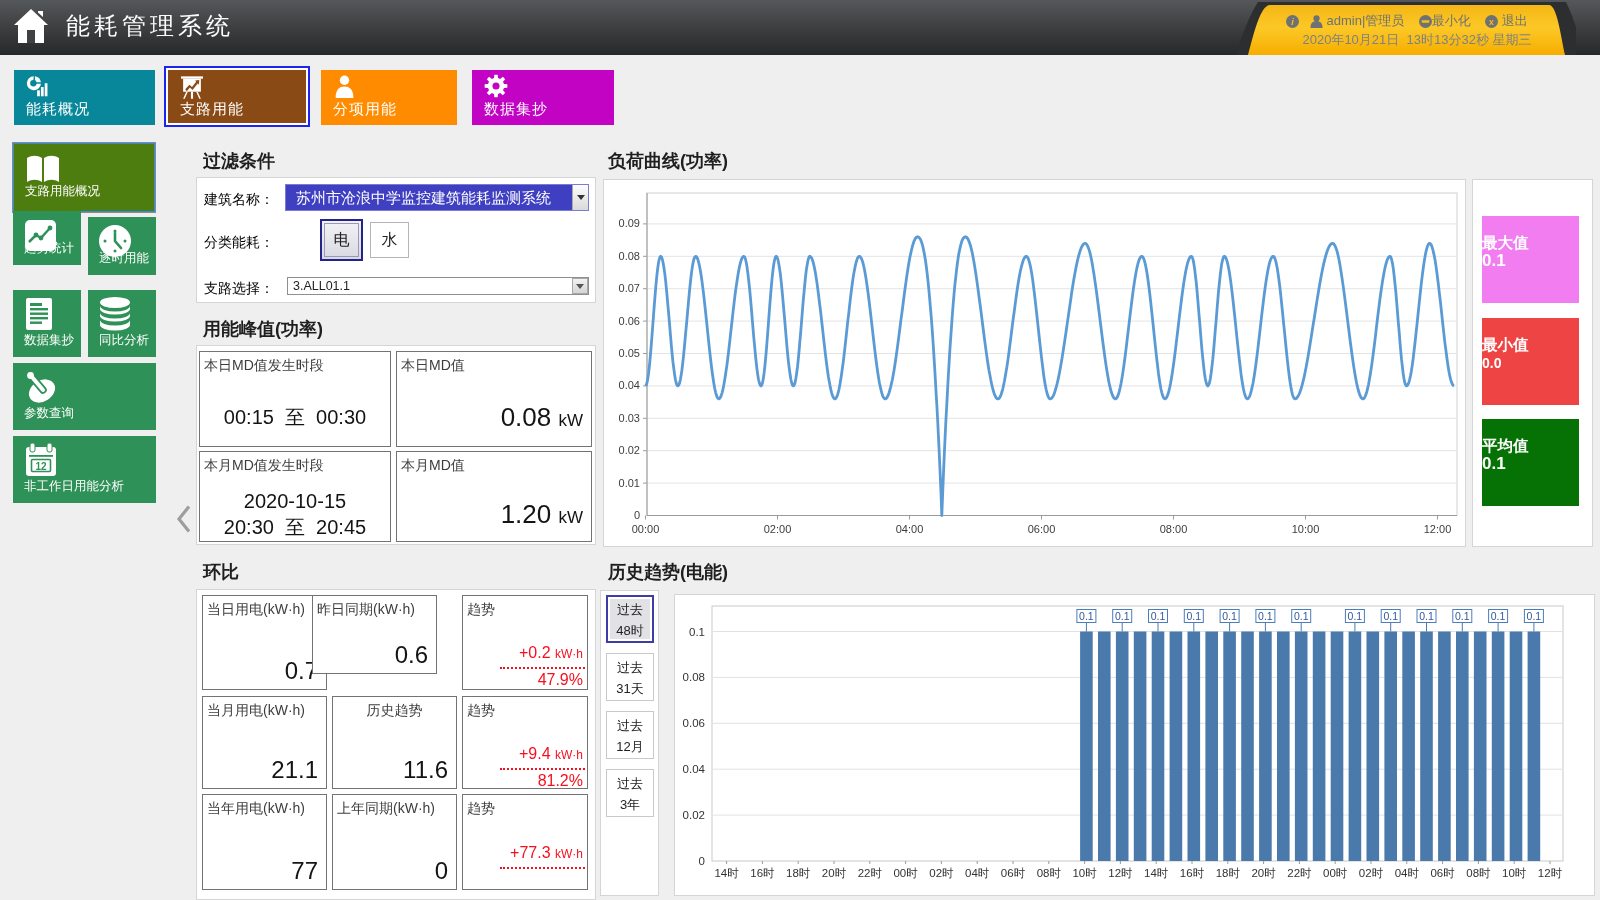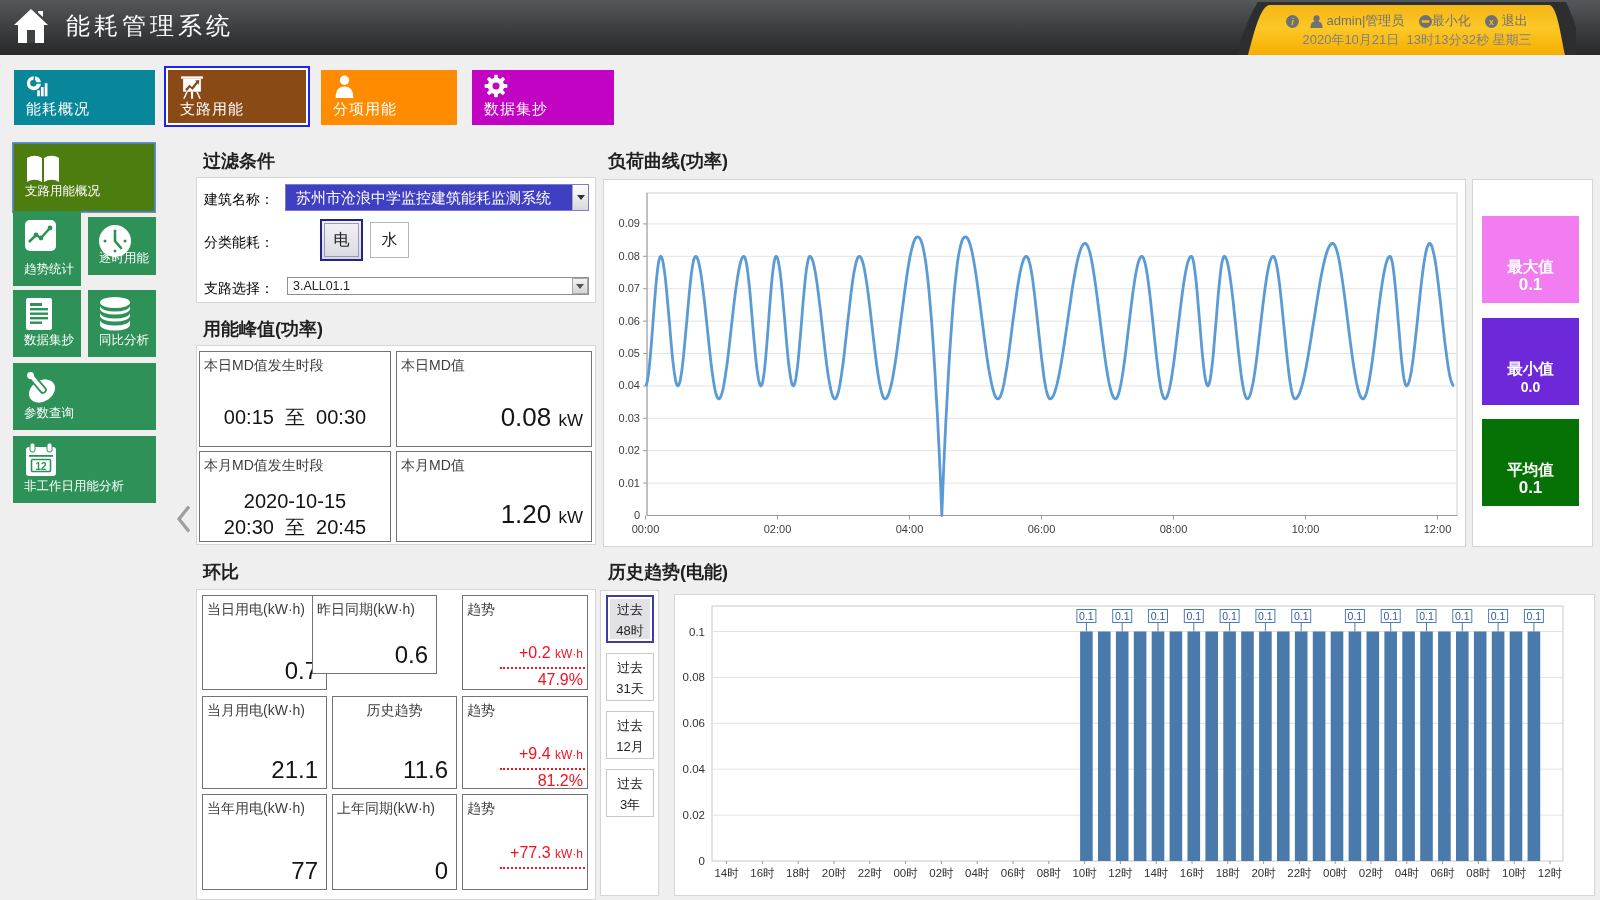--- a/index.html
+++ b/index.html
@@ -43,21 +43,21 @@
 .tri{width:0;height:0;border-left:4px solid transparent;border-right:4px solid transparent;border-top:5px solid #333;position:absolute;left:4px;top:10px}
 #btnE{position:absolute;left:320px;top:219px;width:43px;height:42px;background:linear-gradient(#f2f2f6,#d9d9e2);border:2px solid #23238c;outline:1px solid #9a9ab8;outline-offset:-5px;text-align:center;line-height:38px;font-size:16px;color:#222}
 #btnW{position:absolute;left:370px;top:222px;width:39px;height:36px;background:#fff;border:1px solid #b5b5b5;text-align:center;line-height:34px;font-size:16px;color:#222}
 #zsel{position:absolute;left:287px;top:277px;width:302px;height:18px;background:#fff;border:1px solid #8f8f8f}
 #zsel .t{position:absolute;left:5px;top:1px;font-size:12.5px;color:#222}
 #zsel .ar{position:absolute;right:0;top:0;width:16px;height:16px;background:linear-gradient(#f2f2f2,#d5d5d5);border:1px solid #a9a9a9}
 
 .hbtn{position:absolute;left:606px;width:48px;height:48px;background:#fff;border:1px solid #c9c9c9;text-align:center;font-size:13px;color:#222;line-height:21px;padding-top:3px}
 #hb1{background:#e2e2e6;border:2px solid #3d3da8;box-shadow:inset 0 0 0 2px #fff;padding-top:2px}
 
-.stat{position:absolute;left:1482px;width:97px;height:87px;color:#fff;text-align:center;font-weight:bold;font-size:15.5px;padding-top:42px;line-height:18px}
+.stat{position:absolute;left:1482px;width:97px;height:87px;color:#fff;font-weight:bold;font-size:15.5px;padding-top:18px;line-height:18px}
 </style></head>
 <body>
 <div id="hdr">
  <svg class="abs" style="left:13px;top:6px" width="36" height="40" viewBox="0 0 36 40">
   <path d="M18 3 L35 19 L31 19 L31 37 L5 37 L5 19 L1 19 Z M25 5 h5 v6 l-5 -4.6 Z" fill="#fff"></path>
   <rect x="14" y="24" width="8" height="13" fill="#3f4143"></rect>
  </svg>
  <div class="title">能耗管理系统</div>
  <svg id="badge-back" width="340" height="55" viewBox="0 0 340 55">
   <defs>
@@ -138,21 +138,21 @@
 </div>
 
 <div class="side" id="sb1" style="left:12px;top:142px;width:144px;height:71px">
  <div class="in">
   <svg class="abs" style="left:11px;top:11px" width="36" height="30" viewBox="0 0 36 30">
    <path d="M2 3 C7 0 12 0 17 3 L17 27 C12 24 7 24 2 27 Z M19 3 C24 0 29 0 34 3 L34 27 C29 24 24 24 19 27 Z" fill="#fff"></path>
   </svg>
   <div class="tx" style="bottom:11px">支路用能概况</div>
  </div>
 </div>
-<div class="side" style="left:13px;top:211px;width:68px;height:75px">
+<div class="side" style="left:13px;top:211px;width:68px;height:54px">
  <svg class="abs" style="left:12px;top:9px" width="31" height="31" viewBox="0 0 31 31">
   <rect x="0" y="0" width="31" height="31" rx="5" fill="#fff"></rect>
   <path d="M4 22 l7 -7 l5 3 l9 -10" fill="none" stroke="#2e9157" stroke-width="2.5"></path>
   <circle cx="11" cy="15" r="2.4" fill="#2e9157"></circle>
       <circle cx="16" cy="18" r="2.4" fill="#2e9157"></circle>
       <circle cx="25" cy="8" r="2.4" fill="#2e9157"></circle>
  </svg>
  <div class="tx">趋势统计</div>
 </div>
 <div class="side" style="left:88px;top:217px;width:68px;height:58px">
@@ -343,21 +343,21 @@
       <line x1="569.5" y1="335.5" x2="569.5" y2="339.5" stroke="#9a9a9a"></line>
       <text x="569.5" y="352.5" text-anchor="middle" font-size="11" fill="#3c3c3c">08:00</text>
       <line x1="701.5" y1="335.5" x2="701.5" y2="339.5" stroke="#9a9a9a"></line>
       <text x="701.5" y="352.5" text-anchor="middle" font-size="11" fill="#3c3c3c">10:00</text>
       <line x1="833.5" y1="335.5" x2="833.5" y2="339.5" stroke="#9a9a9a"></line>
       <text x="833.5" y="352.5" text-anchor="middle" font-size="11" fill="#3c3c3c">12:00</text>
       <path d="M41.5 205.9L42.3 205.0L43.1 202.4L43.9 198.1L44.7 192.2L45.5 185.0L46.3 176.5L47.1 167.1L47.9 157.0L48.7 146.5L49.5 135.7L50.3 125.2L51.1 115.1L51.9 105.7L52.7 97.2L53.5 90.0L54.3 84.1L55.1 79.8L55.9 77.2L56.7 76.3L57.5 77.0L58.3 79.2L59.1 82.7L59.9 87.6L60.8 93.6L61.6 100.7L62.4 108.7L63.2 117.4L64.0 126.7L64.9 136.3L65.7 145.9L66.5 155.5L67.3 164.8L68.1 173.5L68.9 181.5L69.8 188.6L70.6 194.6L71.4 199.5L72.2 203.0L73.0 205.2L73.8 205.9L74.7 205.2L75.5 203.3L76.3 200.0L77.1 195.6L77.9 190.1L78.7 183.5L79.5 176.1L80.3 168.0L81.1 159.4L81.9 150.3L82.8 141.1L83.6 131.9L84.4 122.8L85.2 114.2L86.0 106.1L86.8 98.7L87.6 92.1L88.4 86.6L89.2 82.2L90.0 78.9L90.8 77.0L91.7 76.3L92.5 76.7L93.3 78.0L94.0 80.0L94.8 82.9L95.6 86.5L96.4 90.8L97.2 95.8L98.0 101.4L98.8 107.6L99.6 114.2L100.4 121.2L101.2 128.5L102.0 136.0L102.8 143.7L103.6 151.4L104.4 159.1L105.2 166.6L106.0 174.0L106.8 181.0L107.6 187.6L108.4 193.7L109.2 199.3L110.0 204.3L110.8 208.7L111.6 212.3L112.4 215.1L113.2 217.2L114.0 218.4L114.8 218.9L115.6 218.5L116.4 217.4L117.2 215.6L118.0 213.1L118.8 209.9L119.6 206.1L120.4 201.7L121.2 196.7L122.0 191.2L122.9 185.3L123.7 179.0L124.5 172.3L125.3 165.4L126.1 158.4L126.9 151.2L127.7 144.0L128.5 136.8L129.3 129.7L130.1 122.8L130.9 116.2L131.7 109.9L132.6 103.9L133.4 98.5L134.2 93.5L135.0 89.1L135.8 85.3L136.6 82.1L137.4 79.6L138.2 77.8L139.0 76.7L139.8 76.3L140.7 77.0L141.5 79.2L142.3 82.7L143.1 87.6L143.9 93.6L144.7 100.7L145.6 108.7L146.4 117.4L147.2 126.7L148.0 136.3L148.8 145.9L149.6 155.5L150.5 164.8L151.3 173.5L152.1 181.5L152.9 188.6L153.7 194.6L154.5 199.5L155.4 203.0L156.2 205.2L157.0 205.9L157.8 205.0L158.6 202.4L159.4 198.1L160.2 192.2L161.0 185.0L161.8 176.5L162.6 167.1L163.4 157.0L164.2 146.5L165.0 135.7L165.8 125.2L166.6 115.1L167.4 105.7L168.2 97.2L169.0 90.0L169.8 84.1L170.6 79.8L171.4 77.2L172.2 76.3L173.0 77.0L173.8 79.2L174.6 82.7L175.4 87.6L176.3 93.6L177.1 100.7L177.9 108.7L178.7 117.4L179.5 126.7L180.4 136.3L181.2 145.9L182.0 155.5L182.8 164.8L183.6 173.5L184.4 181.5L185.3 188.6L186.1 194.6L186.9 199.5L187.7 203.0L188.5 205.2L189.3 205.9L190.2 205.1L191.0 202.7L191.8 198.8L192.6 193.5L193.5 186.9L194.3 179.2L195.1 170.5L195.9 161.1L196.8 151.2L197.6 141.1L198.4 131.0L199.2 121.1L200.1 111.7L200.9 103.0L201.7 95.3L202.5 88.7L203.4 83.4L204.2 79.5L205.0 77.1L205.8 76.3L206.6 76.7L207.5 77.8L208.3 79.6L209.1 82.1L209.9 85.3L210.7 89.1L211.5 93.5L212.3 98.5L213.1 103.9L213.9 109.9L214.7 116.2L215.5 122.8L216.4 129.7L217.2 136.8L218.0 144.0L218.8 151.2L219.6 158.4L220.4 165.4L221.2 172.3L222.0 179.0L222.8 185.3L223.6 191.2L224.4 196.7L225.3 201.7L226.1 206.1L226.9 209.9L227.7 213.1L228.5 215.6L229.3 217.4L230.1 218.5L230.9 218.9L231.7 218.5L232.5 217.3L233.4 215.4L234.2 212.7L235.0 209.3L235.8 205.2L236.6 200.6L237.4 195.3L238.2 189.5L239.1 183.2L239.9 176.6L240.7 169.6L241.5 162.4L242.3 155.0L243.1 147.6L243.9 140.1L244.8 132.8L245.6 125.6L246.4 118.6L247.2 111.9L248.0 105.7L248.8 99.9L249.6 94.6L250.5 89.9L251.3 85.8L252.1 82.5L252.9 79.8L253.7 77.9L254.5 76.7L255.3 76.3L256.1 76.6L256.9 77.7L257.8 79.4L258.6 81.7L259.4 84.7L260.2 88.3L261.0 92.5L261.8 97.2L262.6 102.4L263.4 108.0L264.2 114.0L265.0 120.3L265.8 126.9L266.6 133.7L267.4 140.6L268.2 147.6L269.0 154.6L269.8 161.5L270.6 168.3L271.4 174.9L272.2 181.2L273.0 187.2L273.8 192.8L274.6 198.0L275.4 202.7L276.3 206.8L277.1 210.4L277.9 213.4L278.7 215.8L279.5 217.5L280.3 218.5L281.1 218.9L281.9 218.6L282.7 217.9L283.5 216.6L284.3 214.9L285.1 212.7L285.9 210.0L286.7 206.9L287.5 203.4L288.4 199.5L289.2 195.1L290.0 190.5L290.8 185.5L291.6 180.2L292.4 174.6L293.2 168.9L294.0 162.9L294.8 156.8L295.6 150.5L296.4 144.2L297.2 137.9L298.1 131.5L298.9 125.2L299.7 119.0L300.5 112.8L301.3 106.9L302.1 101.1L302.9 95.5L303.7 90.2L304.5 85.3L305.3 80.6L306.1 76.3L307.0 72.3L307.8 68.8L308.6 65.7L309.4 63.0L310.2 60.8L311.0 59.1L311.8 57.9L312.6 57.1L313.4 56.9L314.2 57.0L315.0 57.5L315.9 58.4L316.7 59.9L317.5 61.9L318.3 64.5L319.1 67.7L319.9 71.6L320.7 76.1L321.6 81.3L322.4 87.2L323.2 93.8L324.0 101.1L324.8 109.2L325.6 117.9L326.4 127.4L327.3 137.5L328.1 148.4L328.9 159.9L329.7 172.1L330.5 185.0L331.3 198.6L332.1 212.8L333.0 227.7L333.8 243.3L334.6 259.5L335.4 276.5L336.2 294.3L337.0 313.3L337.8 335.5L338.7 312.7L339.5 293.0L340.3 274.7L341.1 257.2L341.9 240.5L342.8 224.6L343.6 209.3L344.4 194.8L345.2 181.0L346.0 167.8L346.9 155.4L347.7 143.8L348.5 132.9L349.3 122.7L350.1 113.3L350.9 104.6L351.8 96.8L352.6 89.6L353.4 83.3L354.2 77.6L355.0 72.7L355.9 68.6L356.7 65.1L357.5 62.3L358.3 60.1L359.1 58.5L360.0 57.5L360.8 57.0L361.6 56.9L362.4 57.1L363.2 57.9L364.0 59.1L364.8 60.8L365.6 63.0L366.5 65.7L367.3 68.8L368.1 72.3L368.9 76.3L369.7 80.6L370.5 85.3L371.3 90.2L372.1 95.5L372.9 101.1L373.7 106.9L374.5 112.8L375.3 119.0L376.2 125.2L377.0 131.5L377.8 137.9L378.6 144.2L379.4 150.5L380.2 156.8L381.0 162.9L381.8 168.9L382.6 174.6L383.4 180.2L384.2 185.5L385.0 190.5L385.9 195.1L386.7 199.5L387.5 203.4L388.3 206.9L389.1 210.0L389.9 212.7L390.7 214.9L391.5 216.6L392.3 217.9L393.1 218.6L393.9 218.9L394.8 218.6L395.6 217.7L396.4 216.3L397.2 214.3L398.0 211.8L398.8 208.8L399.6 205.2L400.4 201.3L401.2 196.8L402.0 192.0L402.9 186.8L403.7 181.4L404.5 175.6L405.3 169.6L406.1 163.4L406.9 157.1L407.7 150.8L408.5 144.4L409.3 138.0L410.2 131.7L411.0 125.6L411.8 119.6L412.6 113.8L413.4 108.3L414.2 103.1L415.0 98.3L415.8 93.9L416.6 89.9L417.5 86.4L418.3 83.4L419.1 80.8L419.9 78.9L420.7 77.4L421.5 76.6L422.3 76.3L423.1 76.7L423.9 77.9L424.7 79.8L425.5 82.5L426.3 85.8L427.1 89.9L427.9 94.6L428.7 99.9L429.4 105.7L430.2 111.9L431.0 118.6L431.8 125.6L432.6 132.8L433.4 140.1L434.2 147.6L435.0 155.0L435.8 162.4L436.6 169.6L437.4 176.6L438.2 183.2L439.0 189.5L439.7 195.3L440.5 200.6L441.3 205.2L442.1 209.3L442.9 212.7L443.7 215.4L444.5 217.3L445.3 218.5L446.1 218.9L446.9 218.7L447.7 218.1L448.5 217.1L449.3 215.7L450.1 214.0L450.8 211.8L451.6 209.3L452.4 206.5L453.2 203.4L454.0 199.9L454.8 196.1L455.6 192.0L456.4 187.7L457.2 183.1L458.0 178.4L458.8 173.4L459.6 168.3L460.4 163.0L461.2 157.6L462.0 152.2L462.8 146.6L463.6 141.1L464.4 135.6L465.2 130.0L466.0 124.6L466.8 119.2L467.5 113.9L468.3 108.8L469.1 103.8L469.9 99.1L470.7 94.5L471.5 90.2L472.3 86.1L473.1 82.3L473.9 78.8L474.7 75.7L475.5 72.9L476.3 70.4L477.1 68.2L477.9 66.5L478.7 65.1L479.5 64.1L480.3 63.5L481.1 63.3L481.9 63.6L482.7 64.4L483.5 65.7L484.3 67.6L485.1 69.9L485.9 72.7L486.7 76.0L487.5 79.7L488.3 83.9L489.0 88.4L489.8 93.3L490.6 98.6L491.4 104.1L492.2 109.9L493.0 115.9L493.8 122.0L494.6 128.3L495.4 134.7L496.2 141.1L497.0 147.5L497.8 153.9L498.6 160.2L499.4 166.3L500.2 172.3L501.0 178.1L501.8 183.6L502.6 188.9L503.4 193.8L504.2 198.3L505.0 202.5L505.8 206.2L506.6 209.5L507.4 212.3L508.2 214.6L509.0 216.5L509.8 217.8L510.6 218.6L511.4 218.9L512.2 218.5L513.0 217.6L513.8 216.0L514.6 213.8L515.4 210.9L516.2 207.5L517.0 203.6L517.8 199.2L518.6 194.3L519.4 188.9L520.2 183.2L521.0 177.2L521.8 170.9L522.6 164.4L523.4 157.7L524.2 151.0L525.0 144.2L525.8 137.4L526.6 130.8L527.4 124.3L528.2 118.0L529.0 111.9L529.8 106.2L530.6 100.9L531.4 96.0L532.2 91.6L533.0 87.6L533.8 84.2L534.6 81.4L535.4 79.2L536.2 77.6L537.0 76.6L537.8 76.3L538.6 76.7L539.4 78.0L540.2 80.0L541.0 82.9L541.8 86.5L542.6 90.8L543.4 95.8L544.2 101.4L545.0 107.6L545.8 114.2L546.6 121.2L547.4 128.5L548.2 136.0L549.0 143.7L549.8 151.4L550.6 159.1L551.4 166.6L552.2 174.0L553.0 181.0L553.8 187.6L554.5 193.7L555.3 199.3L556.1 204.3L556.9 208.7L557.7 212.3L558.5 215.1L559.3 217.2L560.1 218.4L560.9 218.9L561.7 218.5L562.5 217.6L563.3 216.0L564.1 213.8L564.9 210.9L565.7 207.5L566.5 203.6L567.3 199.2L568.1 194.3L568.9 188.9L569.7 183.2L570.5 177.2L571.3 170.9L572.1 164.4L572.9 157.7L573.7 151.0L574.5 144.2L575.3 137.4L576.1 130.8L576.9 124.3L577.7 118.0L578.5 111.9L579.3 106.2L580.1 100.9L580.9 96.0L581.7 91.6L582.5 87.6L583.3 84.2L584.1 81.4L584.9 79.2L585.7 77.6L586.5 76.6L587.3 76.3L588.1 77.1L589.0 79.5L589.8 83.4L590.6 88.7L591.4 95.3L592.3 103.0L593.1 111.7L593.9 121.1L594.7 131.0L595.6 141.1L596.4 151.2L597.2 161.1L598.0 170.5L598.9 179.2L599.7 186.9L600.5 193.5L601.3 198.8L602.2 202.7L603.0 205.1L603.8 205.9L604.6 205.1L605.5 202.7L606.3 198.8L607.1 193.5L607.9 186.9L608.8 179.2L609.6 170.5L610.4 161.1L611.2 151.2L612.1 141.1L612.9 131.0L613.7 121.1L614.5 111.7L615.4 103.0L616.2 95.3L617.0 88.7L617.8 83.4L618.7 79.5L619.5 77.1L620.3 76.3L621.1 76.7L621.9 78.0L622.7 80.0L623.5 82.9L624.3 86.5L625.1 90.8L625.9 95.8L626.7 101.4L627.5 107.6L628.3 114.2L629.1 121.2L629.9 128.5L630.7 136.0L631.5 143.7L632.3 151.4L633.1 159.1L633.9 166.6L634.7 174.0L635.5 181.0L636.3 187.6L637.0 193.7L637.8 199.3L638.6 204.3L639.4 208.7L640.2 212.3L641.0 215.1L641.8 217.2L642.6 218.4L643.4 218.9L644.2 218.5L645.0 217.5L645.8 215.8L646.6 213.4L647.4 210.4L648.2 206.8L649.1 202.7L649.9 198.0L650.7 192.8L651.5 187.2L652.3 181.2L653.1 174.9L653.9 168.3L654.7 161.5L655.5 154.6L656.3 147.6L657.1 140.6L657.9 133.7L658.7 126.9L659.5 120.3L660.3 114.0L661.1 108.0L661.9 102.4L662.7 97.2L663.5 92.5L664.3 88.3L665.1 84.7L665.9 81.7L666.7 79.4L667.6 77.7L668.4 76.6L669.2 76.3L670.0 76.8L670.8 78.2L671.6 80.6L672.4 83.9L673.2 88.0L674.0 93.0L674.8 98.7L675.6 105.0L676.4 111.9L677.2 119.3L678.0 127.1L678.8 135.2L679.6 143.4L680.5 151.7L681.3 160.0L682.1 168.0L682.9 175.8L683.7 183.2L684.5 190.1L685.3 196.5L686.1 202.2L686.9 207.1L687.7 211.3L688.5 214.6L689.3 216.9L690.1 218.4L690.9 218.9L691.7 218.7L692.5 218.2L693.3 217.3L694.1 216.1L694.9 214.6L695.7 212.7L696.5 210.5L697.3 208.0L698.1 205.2L698.9 202.1L699.7 198.8L700.5 195.2L701.3 191.3L702.1 187.2L702.9 182.9L703.7 178.5L704.5 173.8L705.3 169.0L706.1 164.1L706.9 159.1L707.7 154.0L708.5 148.9L709.3 143.7L710.2 138.5L711.0 133.3L711.8 128.2L712.6 123.1L713.4 118.1L714.2 113.2L715.0 108.4L715.8 103.7L716.6 99.3L717.4 95.0L718.2 90.9L719.0 87.0L719.8 83.4L720.6 80.1L721.4 77.0L722.2 74.2L723.0 71.7L723.8 69.5L724.6 67.6L725.4 66.1L726.2 64.9L727.0 64.0L727.8 63.5L728.6 63.3L729.4 63.6L730.2 64.4L731.0 65.7L731.8 67.6L732.6 69.9L733.4 72.7L734.2 76.0L735.0 79.7L735.8 83.9L736.5 88.4L737.3 93.3L738.1 98.6L738.9 104.1L739.7 109.9L740.5 115.9L741.3 122.0L742.1 128.3L742.9 134.7L743.7 141.1L744.5 147.5L745.3 153.9L746.1 160.2L746.9 166.3L747.7 172.3L748.5 178.1L749.3 183.6L750.1 188.9L750.9 193.8L751.7 198.3L752.5 202.5L753.3 206.2L754.1 209.5L754.9 212.3L755.7 214.6L756.5 216.5L757.3 217.8L758.1 218.6L758.9 218.9L759.7 218.6L760.5 217.6L761.3 216.1L762.1 214.0L762.9 211.4L763.7 208.2L764.5 204.5L765.3 200.3L766.1 195.6L766.9 190.5L767.7 185.1L768.5 179.4L769.3 173.3L770.1 167.1L770.9 160.7L771.7 154.2L772.4 147.6L773.2 141.0L774.0 134.5L774.8 128.1L775.6 121.8L776.4 115.8L777.2 110.1L778.0 104.6L778.8 99.6L779.6 94.9L780.4 90.7L781.2 87.0L782.0 83.8L782.8 81.1L783.6 79.0L784.4 77.5L785.2 76.6L786.0 76.3L786.8 77.1L787.6 79.5L788.5 83.4L789.3 88.7L790.1 95.3L790.9 103.0L791.8 111.7L792.6 121.1L793.4 131.0L794.2 141.1L795.1 151.2L795.9 161.1L796.7 170.5L797.5 179.2L798.4 186.9L799.2 193.5L800.0 198.8L800.8 202.7L801.7 205.1L802.5 205.9L803.3 205.5L804.1 204.2L804.9 202.2L805.7 199.3L806.5 195.7L807.3 191.4L808.1 186.4L808.9 180.8L809.6 174.6L810.4 168.0L811.2 161.0L812.0 153.7L812.8 146.2L813.6 138.5L814.4 130.8L815.2 123.1L816.0 115.6L816.8 108.2L817.6 101.2L818.4 94.6L819.2 88.5L820.0 82.9L820.8 77.9L821.6 73.5L822.4 69.9L823.2 67.1L824.0 65.0L824.8 63.8L825.6 63.3L826.4 63.7L827.2 64.9L828.0 66.8L828.8 69.5L829.6 72.9L830.5 77.0L831.3 81.6L832.1 86.9L832.9 92.7L833.7 99.0L834.5 105.6L835.3 112.6L836.2 119.8L837.0 127.2L837.8 134.6L838.6 142.1L839.4 149.4L840.2 156.6L841.0 163.6L841.9 170.3L842.7 176.5L843.5 182.3L844.3 187.6L845.1 192.3L845.9 196.4L846.7 199.7L847.6 202.4L848.4 204.3L849.2 205.5L850.0 205.9" fill="none" stroke="#5b9bd5" stroke-width="2.8" stroke-linejoin="round"></path>
     </svg></div>
 <div class="panel" style="left:1472px;top:179px;width:121px;height:368px"></div>
 <div class="stat" style="top:216px;background:#f17df1">最大值<br><span style="font-size:17px">0.1</span></div>
-<div class="stat" style="top:318px;background:#6d28d9">最小值<br><span style="font-size:14px">0.0</span></div>
+<div class="stat" style="top:318px;background:#ef4444">最小值<br><span style="font-size:14px">0.0</span></div>
 <div class="stat" style="top:419px;background:#067206">平均值<br><span style="font-size:17px">0.1</span></div>
 
 <div class="h1" style="left:608px;top:560px">历史趋势(电能)</div>
 <div class="panel" style="left:600px;top:590px;width:59px;height:306px"></div>
 <div class="hbtn" id="hb1" style="top:595px">过去<br>48时</div>
 <div class="hbtn" style="top:653px">过去<br>31天</div>
 <div class="hbtn" style="top:711px">过去<br>12月</div>
 <div class="hbtn" style="top:769px">过去<br>3年</div>
 <div class="panel" style="left:674px;top:594px;width:921px;height:302px"><svg width="921" height="302" viewBox="0 0 921 302" font-family="'Liberation Sans',sans-serif">
       <rect x="37" y="11" width="851" height="255" fill="#fff" stroke="#c9c9c9"></rect>

